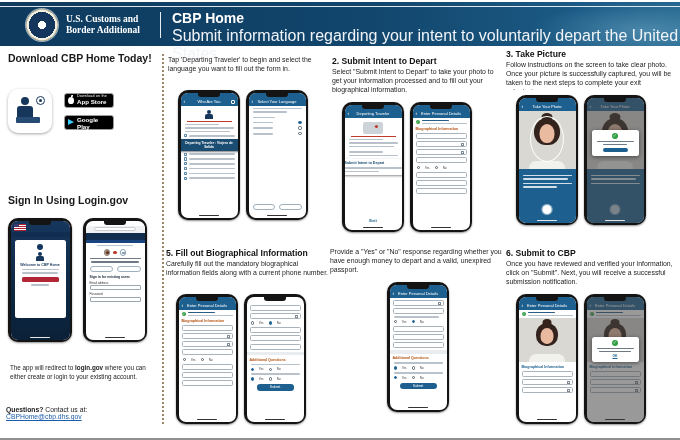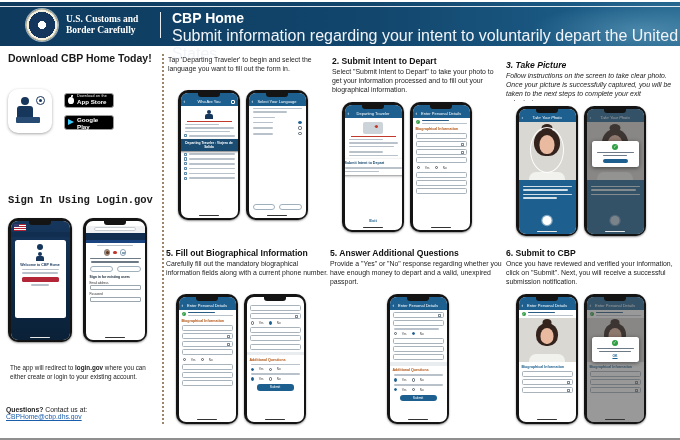--- a/index.html
+++ b/index.html
@@ -34,21 +34,21 @@
   .ai-id::after { content:''; position:absolute; left:2px; top:2px; width:3px; height:3px; background:#16365c; border-radius:50%; }
   .badges { display:flex; flex-direction:column; gap:7px; }
   .badge { width:50px; height:15px; background:#000; border:1px solid #9b9b9b; border-radius:3px;
            color:#fff; display:flex; align-items:center; padding:0 3px; gap:3px; }
   .apple { width:6px; height:7px; background:#fff; border-radius:50% 50% 48% 48%; position:relative; flex:none; }
   .apple::before { content:''; position:absolute; top:-2px; left:2.5px; width:2px; height:2.5px; background:#fff; border-radius:50% 0; }
   .gplay { width:0; height:0; border-top:3.5px solid transparent; border-bottom:3.5px solid transparent; border-left:6px solid #3bccff; flex:none; }
   .btxt { display:flex; flex-direction:column; line-height:1.1; }
   .btag { font-size:3.6px; letter-spacing:.2px; }
   .bstore { font-size:6.2px; font-weight:bold; }
-  .signin-head { position:absolute; top:150px; left:2px; font-size:10.5px; font-weight:bold; color:#1a1a1a;font-family:Liberation Mono, monospace; }
+  .signin-head { position:absolute; top:150px; left:2px; font-size:10.5px; font-weight:bold; color:#1a1a1a; }
   .sb-phones { position:absolute; top:174px; left:2px; display:flex; gap:11px; }
   .redirect { position:absolute; top:320px; left:4px; width:144px; font-size:6.3px; color:#222; line-height:1.35; }
   .questions { position:absolute; top:362px; left:0; width:154px; font-size:6.8px; color:#222; }
   .q-bold { font-weight:bold; }
   .email-link { color:#1a5dab; text-decoration:underline; }
 
   .v-divider { position:absolute; left:162px; top:54px; height:370px; border-left:2px dotted #9a8568; }
 
   
   .step { position:absolute; }
@@ -155,21 +155,21 @@
 </head>
 <body>
 
 <div id="canvas">
 
   <div class="header">
     <div class="header-texture"></div>
     <div class="seal"></div>
     <div class="agency">
       <div>U.S. Customs and</div>
-      <div>Border Carefully</div>
+      <div>Border Additional</div>
     </div>
     <div class="hdr-divider"></div>
     <div class="hdr-title">CBP Home</div>
     <div class="hdr-sub">Submit information regarding your intent to voluntarily depart the United States</div>
   </div>
 
   <div class="sidebar">
     <div class="dl-head">Download CBP Home Today!</div>
 
     <div class="app-row">
@@ -405,21 +405,21 @@
           <div class="fld"></div>
           <div class="fld"></div>
           <div class="fld"></div>
         </div>
         <div class="notch"></div>
         <div class="home-bar"></div>
       </div>
     </div>
   </div>
 
-  <div class="step" style="left:506px; top:60px; width:170px;font-style:italic;">
+  <div class="step" style="left:506px; top:49px; width:170px;">
     <div class="step-title">3. Take Picture</div>
     <div class="step-desc">Follow instructions on the screen to take clear photo. Once your picture is successfully captured, you will be taken to the next steps to complete your exit submission.</div>
     <div class="phones">
       <div class="phone">
         <div class="screen">
           <div class="cam"></div>
           <div class="ph-head" style="position:relative;background:transparent">
               <span class="back-arrow">‹</span>
               <span>Take Your Photo</span>
             </div>
@@ -547,21 +547,20 @@
           </div>
           <div class="pill-btn">Submit</div>
         </div>
         <div class="notch"></div>
         <div class="home-bar"></div>
       </div>
     </div>
   </div>
 
   <div class="step" style="left:330px; top:248px; width:176px;">
-    <div class="step-title">5. Answer Additional Questions</div>
     <div class="step-desc">Provide a "Yes" or "No" response regarding whether you have enough money to depart and a valid, unexpired passport.</div>
     <div class="phones center">
       <div class="phone">
         <div class="screen">
           <div class="ph-head">
               <span class="back-arrow">‹</span>
               <span>Enter Personal Details</span>
             </div>
           <div class="fld">
               <span class="fic"></span>

